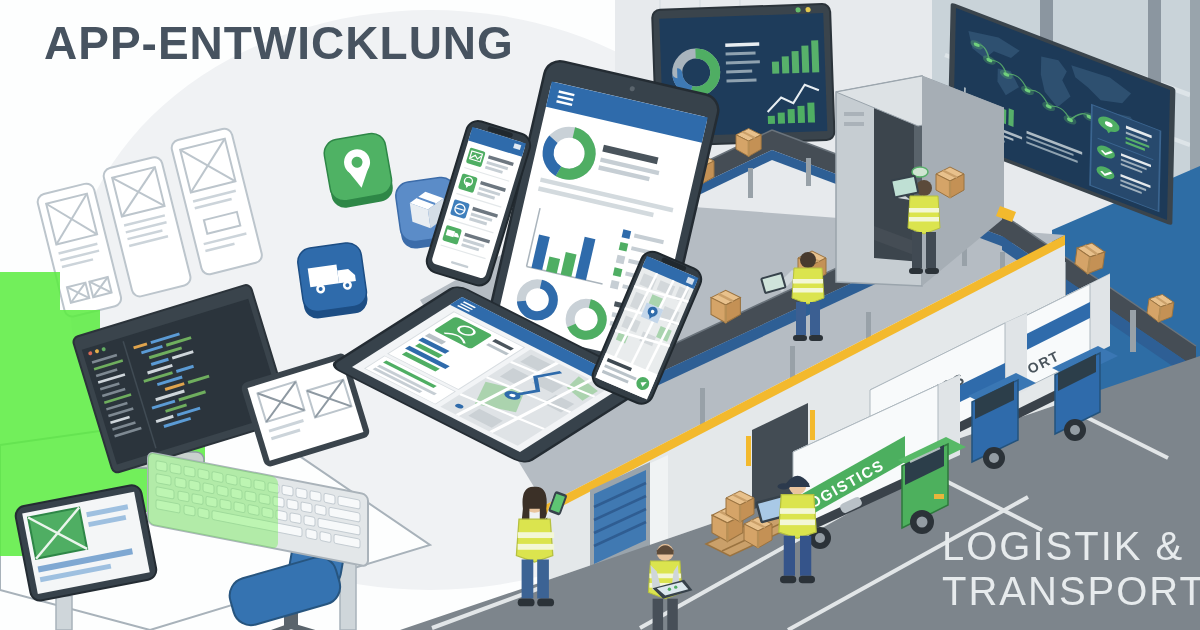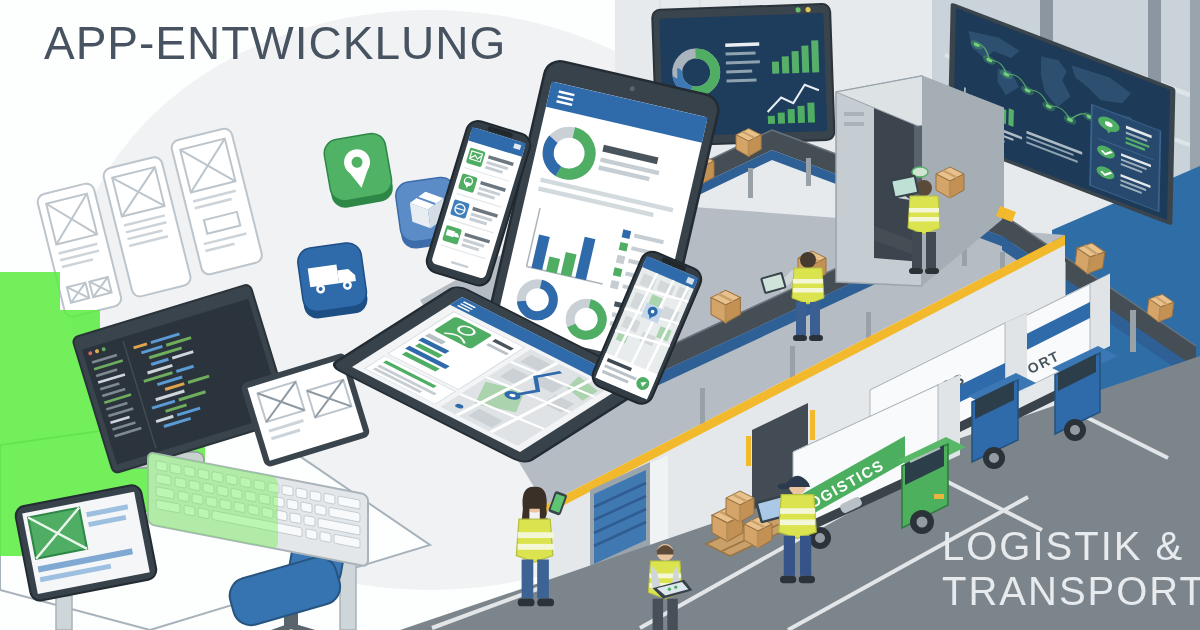--- a/index.html
+++ b/index.html
@@ -1,19 +1,19 @@
 <!DOCTYPE html>
 <html><head>
 <meta charset="utf-8">
 <style>
   html,body{margin:0;padding:0;background:#ffffff;}
   .stage{position:relative;width:1200px;height:630px;overflow:hidden;background:#fdfefe;
          font-family:"Liberation Sans",sans-serif;}
   .stage svg{position:absolute;left:0;top:0;}
-  .title{position:absolute;left:44px;top:16px;font-size:46px;font-weight:400;
+  .title{position:absolute;left:44px;top:16px;font-size:46px;font-weight:700;
          letter-spacing:1px;color:#475360;}
   .subtitle{position:absolute;left:942px;top:524px;font-size:40px;font-weight:500;
             letter-spacing:2px;color:#e7ebed;line-height:1.12;}
   .truck-label{font-family:"Liberation Sans",sans-serif;font-weight:bold;font-size:15px;letter-spacing:1.5px;}
   .t3{font-size:14px;}
   .belt{fill:#454d55}.belt-side{fill:#2e5f95}.belt-edge{stroke:#6a737b;stroke-width:1.5}
   .leg{fill:#98a1a8}
   .bezel{fill:#37424b}
   .ln-w{fill:#e8eef2}.ln-g{fill:#c6ced4}.ln-d{fill:#4a545c}.ln-b{fill:#8fa2b0}
   .vest{fill:#dbe44e;stroke:#b6c040;stroke-width:1}

